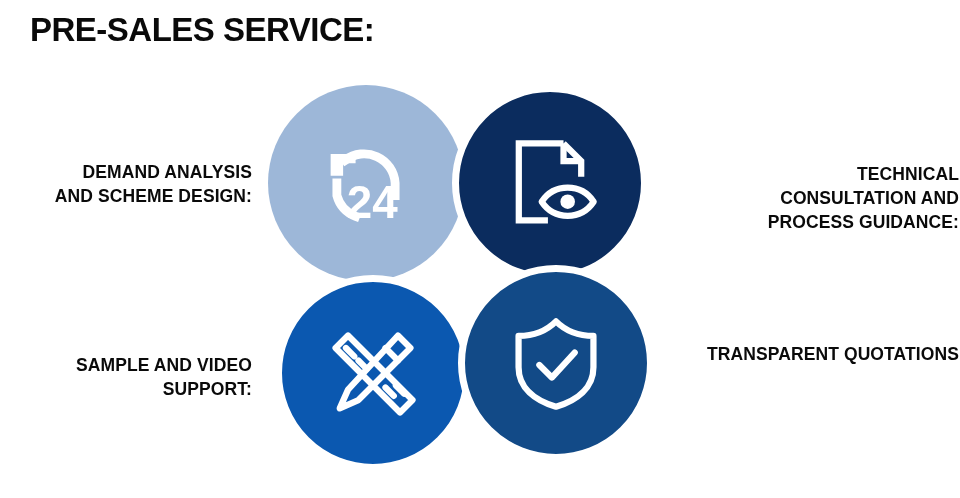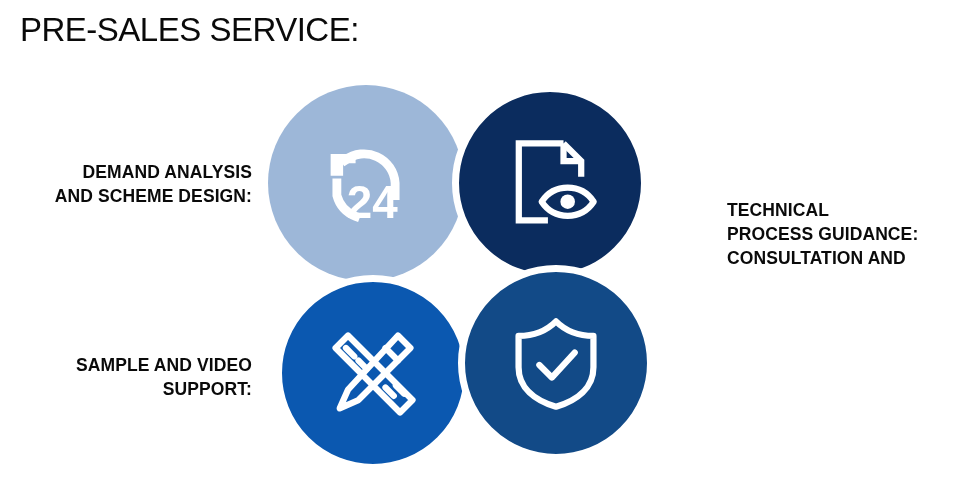--- a/index.html
+++ b/index.html
@@ -11,24 +11,24 @@
     height: 498px;
     background: #ffffff;
     font-family: "Liberation Sans", sans-serif;
     overflow: hidden;
     position: relative;
   }
 
   
   .page-title {
     position: absolute;
-    left: 20px;
+    left: 30px;
     top: 12px;
     font-size: 33px;
-    font-weight: normal;
+    font-weight: bold;
     letter-spacing: -0.5px;
     color: #0a0a0a;
     line-height: 1.1;
     white-space: nowrap;
   }
 
   
   .cluster {
     position: absolute;
     left: 268px;
@@ -67,21 +67,21 @@
   .label {
     position: absolute;
     font-size: 17.5px;
     font-weight: bold;
     letter-spacing: 0.1px;
     line-height: 1.38;
     color: #0a0a0a;
     text-transform: uppercase;
   }
   .label-left  { text-align: right; }
-  .label-right { text-align: left; margin-top: 36px; }
+  .label-right { text-align: right; }
 
   .lbl-demand     { right: 708px; top: 160px; width: 260px; }
   .lbl-sample     { right: 708px; top: 353px; width: 260px; }
   .lbl-technical  { left: 727px;  top: 162px; width: 232px; }
   .lbl-transparent{ left: 667px;  top: 342px; width: 292px; }
 </style>
 </head>
 <body>
 
 <div class="page-title">PRE-SALES SERVICE:</div>
@@ -160,18 +160,19 @@
   <div>AND SCHEME DESIGN:</div>
 </div>
 
 <div class="label label-left lbl-sample">
   <div>SAMPLE AND VIDEO</div>
   <div>SUPPORT:</div>
 </div>
 
 <div class="label label-right lbl-technical">
   <div>TECHNICAL</div>
+  <div>CONSULTATION AND</div>
   <div>PROCESS GUIDANCE:</div>
-  <div>CONSULTATION AND</div>
 </div>
 
 <div class="label label-right lbl-transparent">
+  <div>TRANSPARENT QUOTATIONS</div>
 </div>
 
 </body></html>

